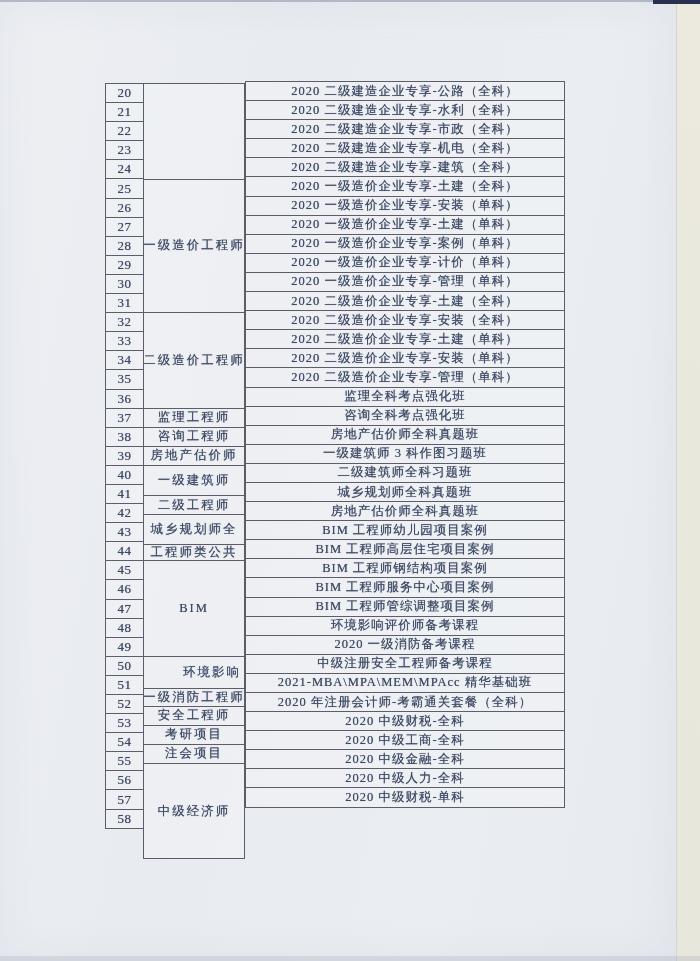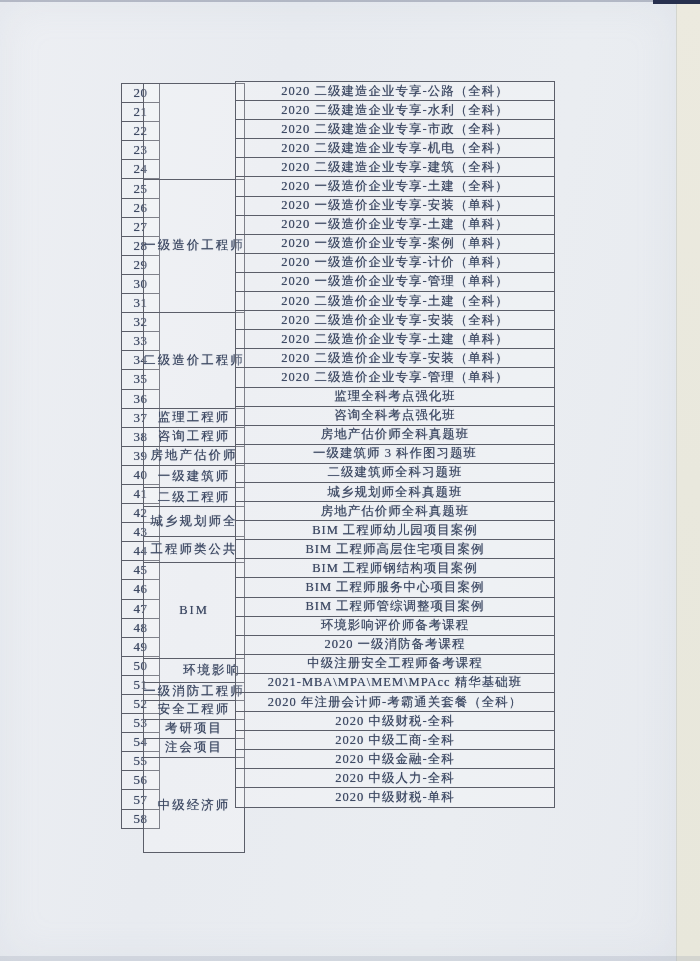--- a/index.html
+++ b/index.html
@@ -27,23 +27,23 @@
     background:#27304e;
   }
   .scan-bottom-line{
     position:absolute;left:0;top:956px;width:700px;height:5px;
     background:rgba(140,152,170,.22);
   }
   .course-table{
     position:absolute;left:105px;top:83px;width:460px;height:786px;
   }
   .tcol{position:absolute;top:0;}
-  .col-num{left:16px;width:39px;}
+  .col-num{left:0;width:39px;}
   .col-cat{left:38px;width:102px;}
-  .col-course{left:130px;width:320px;top:-2px;}
+  .col-course{left:140px;width:320px;top:-2px;}
   .cell{
     box-sizing:border-box;
     border:1px solid #5b5e69;
     display:flex;align-items:center;justify-content:center;
     background:rgba(255,255,255,.22);
     color:#3e4a64;
     text-shadow:0 0 0.7px rgba(62,74,100,.75);
     white-space:nowrap;overflow:hidden;
   }
   .cell + .cell{margin-top:-1px;}
@@ -102,26 +102,26 @@
       <div class="cell num-cell">57</div>
       <div class="cell num-cell">58</div>
     </div>
   <div class="tcol col-cat">
       <div class="cell cat-cell" style="height: 96.5px;"></div>
       <div class="cell cat-cell" style="height: 134.7px;">一级造价工程师</div>
       <div class="cell cat-cell" style="height: 96.5px;">二级造价工程师</div>
       <div class="cell cat-cell" style="height: 20.1px;">监理工程师</div>
       <div class="cell cat-cell" style="height: 20.1px;">咨询工程师</div>
       <div class="cell cat-cell" style="height: 20.1px;">房地产估价师</div>
-      <div class="cell cat-cell" style="height: 23px;">一级建筑师</div>
+      <div class="cell cat-cell" style="height: 31px;">一级建筑师</div>
       <div class="cell cat-cell" style="height: 20.1px;">二级工程师</div>
       <div class="cell cat-cell" style="height: 31px;">城乡规划师全</div>
-      <div class="cell cat-cell" style="height: 27px;">工程师类公共</div>
+      <div class="cell cat-cell" style="height: 17px;">工程师类公共</div>
       <div class="cell cat-cell" style="height: 96.5px;">BIM</div>
-      <div class="cell cat-cell" style="height: 25px; padding-left: 36px;">环境影响</div>
+      <div class="cell cat-cell" style="height: 33px; padding-left: 36px;">环境影响</div>
       <div class="cell cat-cell" style="height: 19px;">一级消防工程师</div>
       <div class="cell cat-cell" style="height: 20.1px;">安全工程师</div>
       <div class="cell cat-cell" style="height: 20.1px;">考研项目</div>
       <div class="cell cat-cell" style="height: 20.1px;">注会项目</div>
       <div class="cell cat-cell" style="height: 96.5px;">中级经济师</div>
     </div>
   <div class="tcol col-course">
       <div class="cell course-cell">2020 二级建造企业专享-公路（全科）</div>
       <div class="cell course-cell">2020 二级建造企业专享-水利（全科）</div>
       <div class="cell course-cell">2020 二级建造企业专享-市政（全科）</div>

